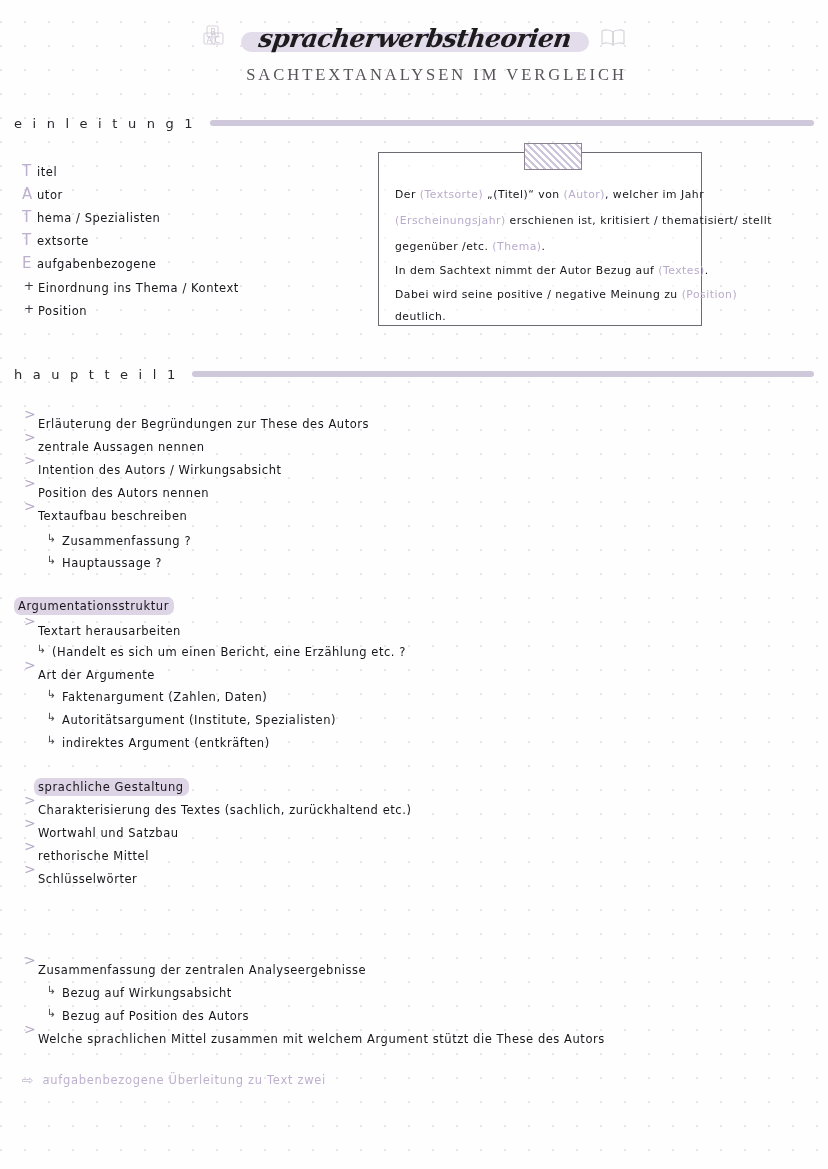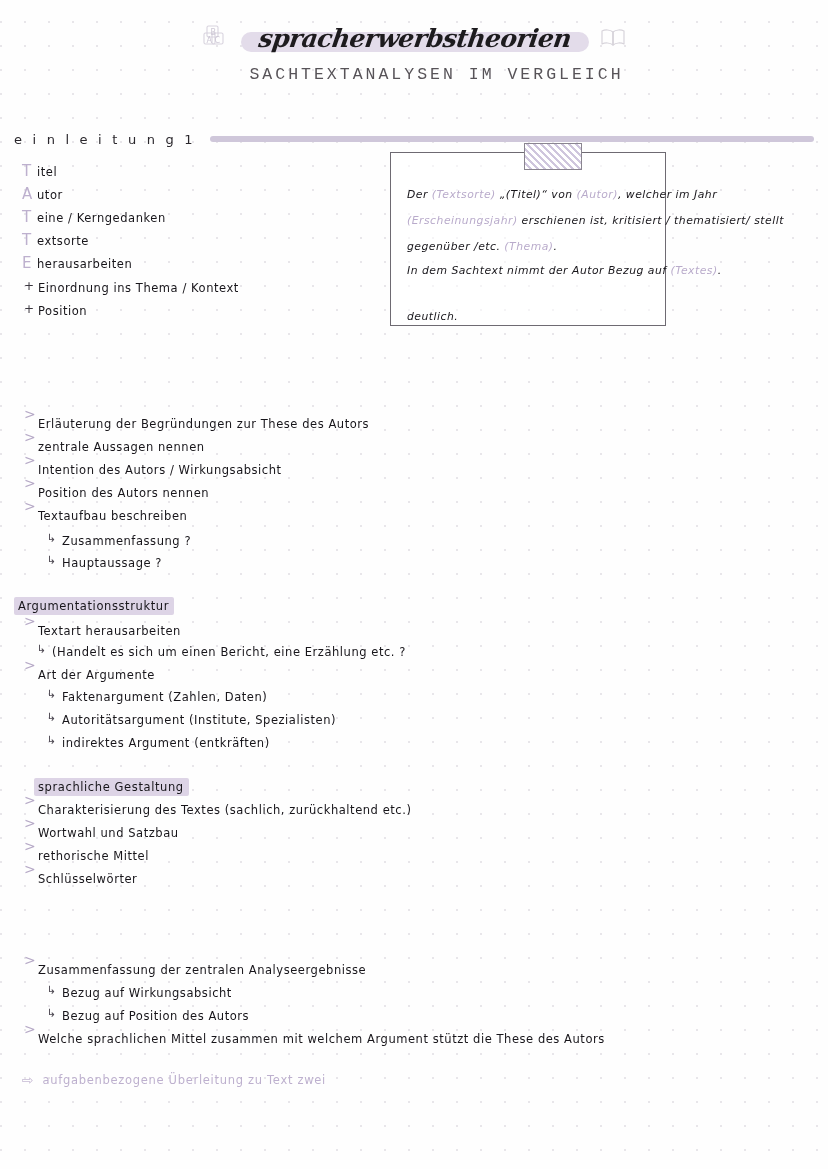--- a/index.html
+++ b/index.html
@@ -60,37 +60,36 @@
     font-style: italic;
     font-weight: bold;
     font-size: 25px;
     letter-spacing: -0.6px;
     color: #1d1b1e;
     transform: skewX(-8deg);
     display: inline-block;
   }
   .subtitle {
     margin-top: 7px;
-    font-family: Liberation Mono, monospace;
+    font-family: Liberation Serif, serif;
     font-size: 16.5px;
     letter-spacing: 3.0px;
     color: #575358;
     font-weight: 400;
     margin-left: 45px;
   }
 
   
   .section-head {
     position: absolute;
     left: 14px;
     right: 14px;
     display: flex;
     align-items: center;
     gap: 12px;
-    margin-top: 16px;
   }
   .section-head .label {
     font-size: 13px;
     letter-spacing: 3.2px;
     color: #2a272c;
     white-space: nowrap;
     font-weight: 400;
   }
   .section-head .rule {
     flex: 1;
@@ -159,35 +158,34 @@
   }
 
   
   .hl-label {
     position: absolute;
     font-size: 11.5px;
     letter-spacing: .6px;
     color: #17151a;
     background: #ddd4e6;
     padding: 2px 5px 2px 4px;
-    border-radius: 2px;
+    border-radius: 7px;
     white-space: nowrap;
   }
 
   
   .textbox {
     position: absolute;
-    left: 390px;
+    left: 378px;
     top: 152px;
-    width: 276px;
+    width: 324px;
     height: 174px;
     border: 1.2px solid #6e6a72;
     background: rgba(255,255,255,0.55);
     box-sizing: border-box;
-    font-style: italic;
   }
   .tape {
     position: absolute;
     left: 524px;
     top: 143px;
     width: 56px;
     height: 25px;
     border: 1.1px solid #8a8590;
     background:
       repeating-linear-gradient(45deg,
@@ -266,29 +264,29 @@
   <div class="item" style="left:22px; top:165px;">
     <span class="letter-cap">T</span>
     <span class="item-text">itel</span>
   </div>
   <div class="item" style="left:22px; top:188px;">
     <span class="letter-cap">A</span>
     <span class="item-text">utor</span>
   </div>
   <div class="item" style="left:22px; top:211px;">
     <span class="letter-cap">T</span>
-    <span class="item-text">eine / Kerngedanken</span>
+    <span class="item-text">hema / Spezialisten</span>
   </div>
   <div class="item" style="left:22px; top:234px;">
     <span class="letter-cap">T</span>
     <span class="item-text">extsorte</span>
   </div>
   <div class="item" style="left:22px; top:257px;">
     <span class="letter-cap">E</span>
-    <span class="item-text">herausarbeiten</span>
+    <span class="item-text">aufgabenbezogene</span>
   </div>
 
   <div class="item" style="left:24px; top:281px;">
     <span class="plus-mark">+</span>
     <span class="item-text">Einordnung ins Thema / Kontext</span>
   </div>
   <div class="item" style="left:24px; top:304px;">
     <span class="plus-mark">+</span>
     <span class="item-text">Position</span>
   </div>
@@ -300,23 +298,30 @@
     </div>
     <div class="tb-line" style="left:16px; top:62px;text-align:center;">
       <span class="ph">(Erscheinungsjahr)</span><span> erschienen ist, kritisiert / thematisiert/ stellt</span>
     </div>
     <div class="tb-line" style="left:16px; top:88px;">
       <span>gegenüber /etc. </span><span class="ph">(Thema)</span><span>.</span>
     </div>
     <div class="tb-line" style="left:16px; top:112px;">
       <span>In dem Sachtext nimmt der Autor Bezug auf </span><span class="ph">(Textes)</span><span>.</span>
     </div>
+    <div class="tb-line" style="left:16px; top:136px;">
+      <span>Dabei wird seine positive / negative Meinung zu </span><span class="ph">(Position)</span>
+    </div>
     <div class="tb-line" style="left:16px; top:158px;">deutlich.</div>
   </div>
 
+  <div class="section-head" style="top:367px;">
+    <span class="label">h a u p t t e i l  1</span>
+    <span class="rule"></span>
+  </div>
 
   <div class="bullet-row" style="left:38px; top:418px;">
     <span class="chev">&gt;</span>
     <span>Erläuterung der Begründungen zur These des Autors</span>
   </div>
   <div class="bullet-row" style="left:38px; top:441px;">
     <span class="chev">&gt;</span>
     <span>zentrale Aussagen nennen</span>
   </div>
   <div class="bullet-row" style="left:38px; top:464px;">

